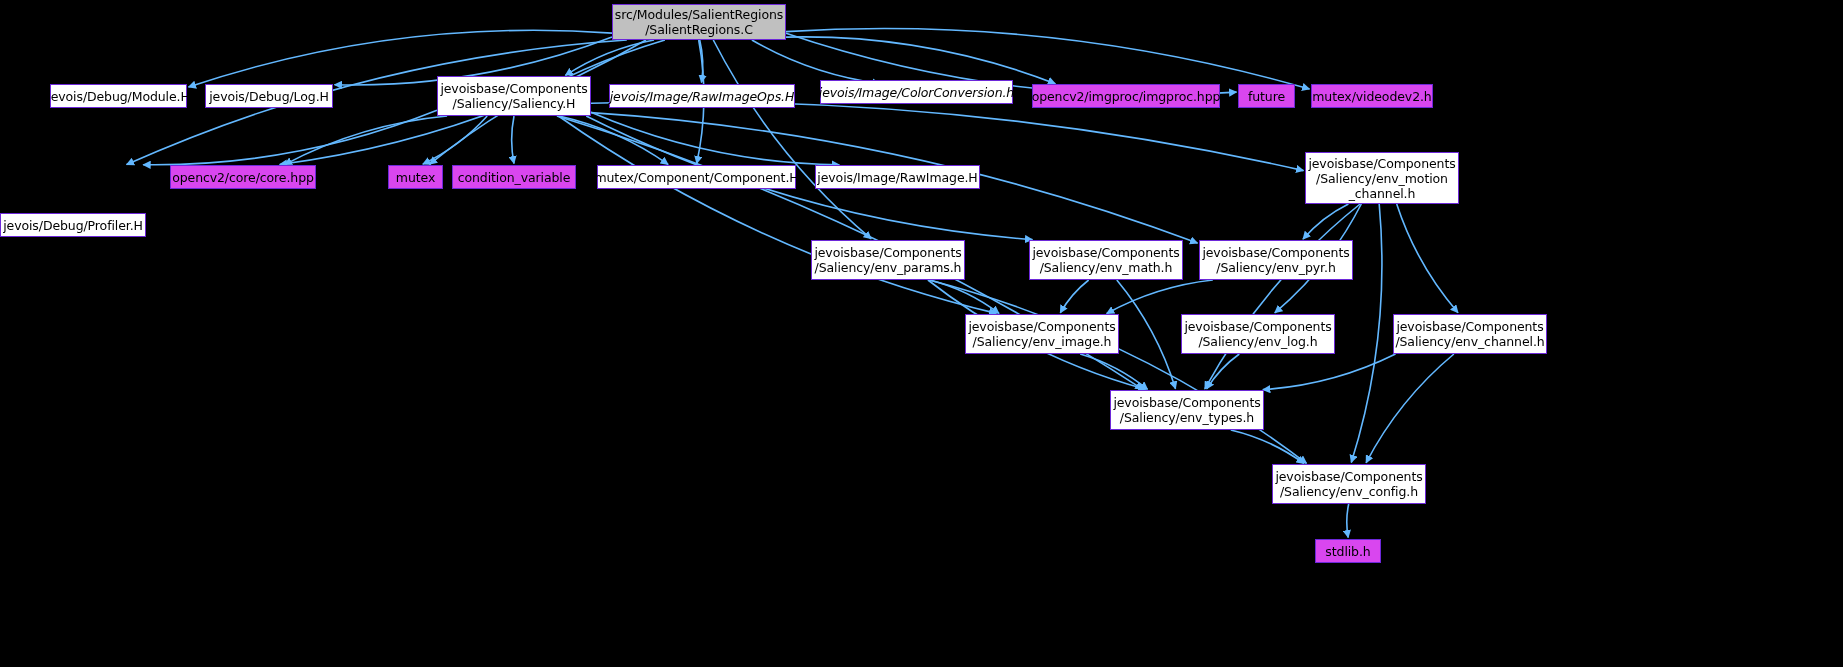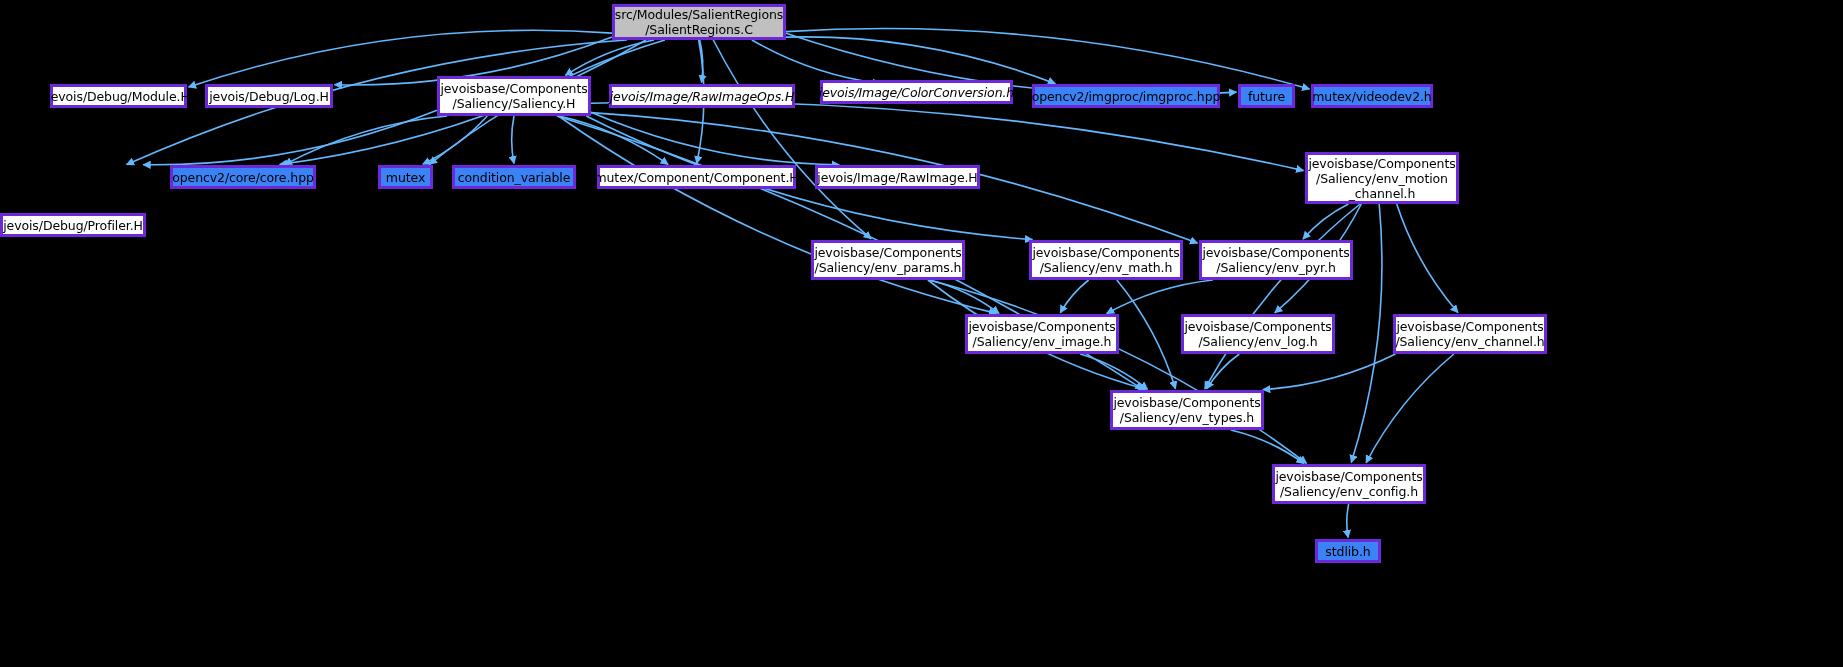--- a/index.html
+++ b/index.html
@@ -19,38 +19,38 @@
     position: absolute;
     left: 0;
     top: 0;
     width: 1843px;
     height: 667px;
     pointer-events: none;
   }
   .node {
     position: absolute;
     box-sizing: border-box;
-    border: 3px solid #6d28d9;
+    border: 1px solid #6d28d9;
     background: #ffffff;
     color: #000000;
     font-size: 12.5px;
     line-height: 15px;
     text-align: center;
     display: flex;
     align-items: center;
     justify-content: center;
     white-space: pre;
     letter-spacing: -0.1px;
     z-index: 5;
   }
   .node.grey {
     background: #c0c0c0;
   }
   .node.lightgrey {
-    background: #3b82f6;
+    background: #d946ef;
   }
 </style>
 </head>
 <body>
 
 <div id="graph">
   <svg id="edges" viewBox="0 0 1843 667">
     <defs>
       <marker id="arrow" viewBox="0 0 10 10" refX="9" refY="5" markerWidth="5.2" markerHeight="5.2" orient="auto-start-reverse">
         <path d="M 0 0 L 10 5 L 0 10 z" fill="#63b8ff"></path>
@@ -107,21 +107,21 @@
       <div class="node" style="left: 205px; top: 84px; width: 128px; height: 24px;">jevois/Debug/Log.H</div>
       <div class="node" style="left: 437px; top: 76px; width: 154px; height: 40px;">jevoisbase/Components
 /Saliency/Saliency.H</div>
       <div class="node" style="left: 609px; top: 84px; width: 186px; height: 24px; font-style: italic;">jevois/Image/RawImageOps.H</div>
       <div class="node" style="left: 820px; top: 80px; width: 193px; height: 24px; font-style: italic;">jevois/Image/ColorConversion.h</div>
       <div class="node lightgrey" style="left: 1032px; top: 84px; width: 188px; height: 24px;">opencv2/imgproc/imgproc.hpp</div>
       <div class="node lightgrey" style="left: 1238px; top: 84px; width: 57px; height: 24px;">future</div>
       <div class="node lightgrey" style="left: 1311px; top: 84px; width: 122px; height: 24px;">mutex/videodev2.h</div>
       <div class="node" style="left: 0; top: 165px; width: 146px; height: 24px; margin-top: 48px;">jevois/Debug/Profiler.H</div>
       <div class="node lightgrey" style="left: 170px; top: 165px; width: 146px; height: 24px;">opencv2/core/core.hpp</div>
-      <div class="node lightgrey" style="left: 378px; top: 165px; width: 55px; height: 24px; text-align: right;">mutex</div>
+      <div class="node lightgrey" style="left: 388px; top: 165px; width: 55px; height: 24px; text-align: right;">mutex</div>
       <div class="node lightgrey" style="left: 452px; top: 165px; width: 124px; height: 24px;">condition_variable</div>
       <div class="node" style="left: 597px; top: 165px; width: 199px; height: 24px;">mutex/Component/Component.H</div>
       <div class="node" style="left: 815px; top: 165px; width: 165px; height: 24px;">jevois/Image/RawImage.H</div>
       <div class="node" style="left: 1305px; top: 152px; width: 154px; height: 52px;">jevoisbase/Components
 /Saliency/env_motion
 _channel.h</div>
       <div class="node" style="left: 811px; top: 240px; width: 154px; height: 40px;">jevoisbase/Components
 /Saliency/env_params.h</div>
       <div class="node" style="left: 1029px; top: 240px; width: 154px; height: 40px;">jevoisbase/Components
 /Saliency/env_math.h</div>

